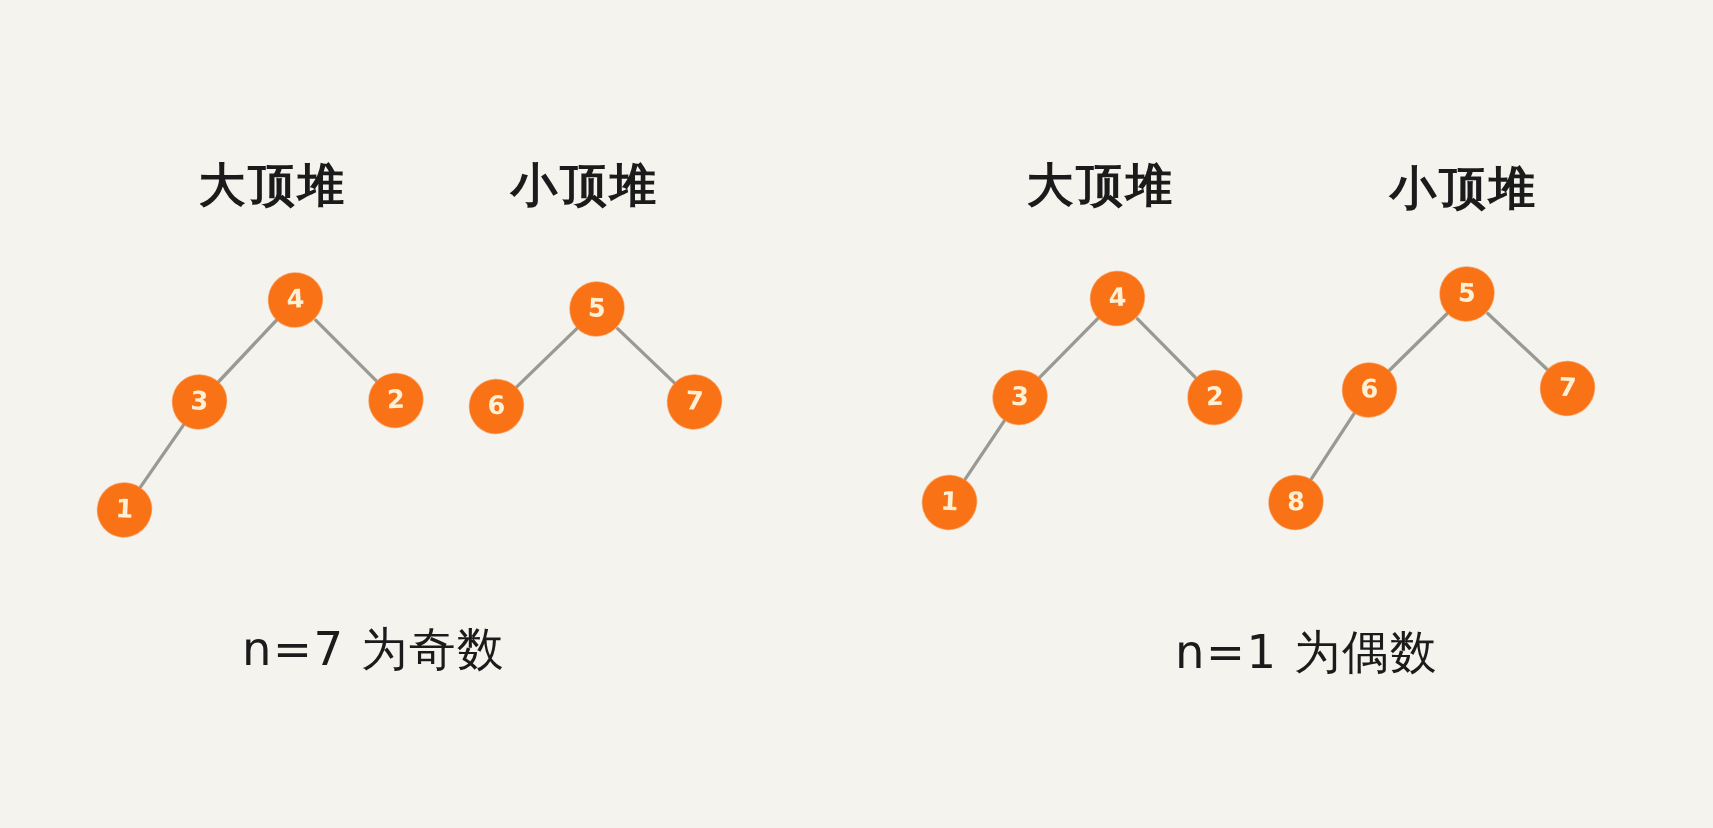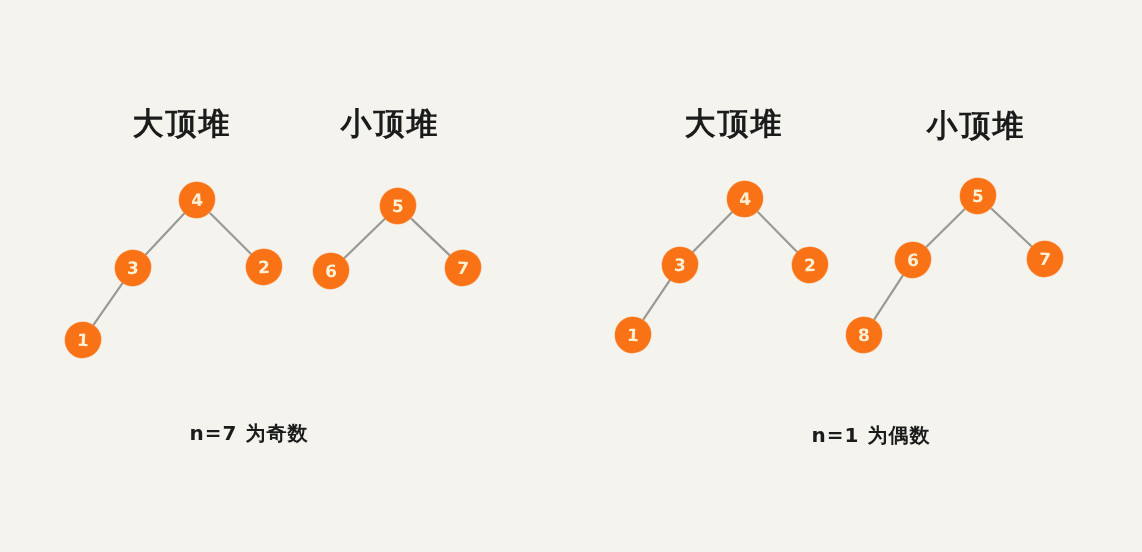--- a/index.html
+++ b/index.html
@@ -34,22 +34,22 @@
     font-size: 31px;
     font-weight: 700;
     letter-spacing: 2px;
     white-space: nowrap;
   }
   .caption {
     position: absolute;
     transform: translate(-50%, -50%);
     color: #1b1b1b;
     font-family: "DejaVu Sans", sans-serif;
-    font-size: 20px;
-    font-weight: 700;
+    font-size: 31px;
+    font-weight: 400;
     letter-spacing: 1px;
     white-space: nowrap;
   }
   .node {
     position: absolute;
     transform: translate(-50%, -50%);
     width: 36px;
     height: 36px;
     border-radius: 49% 51% 52% 48% / 50% 47% 53% 50%;
     background: #f97316;

